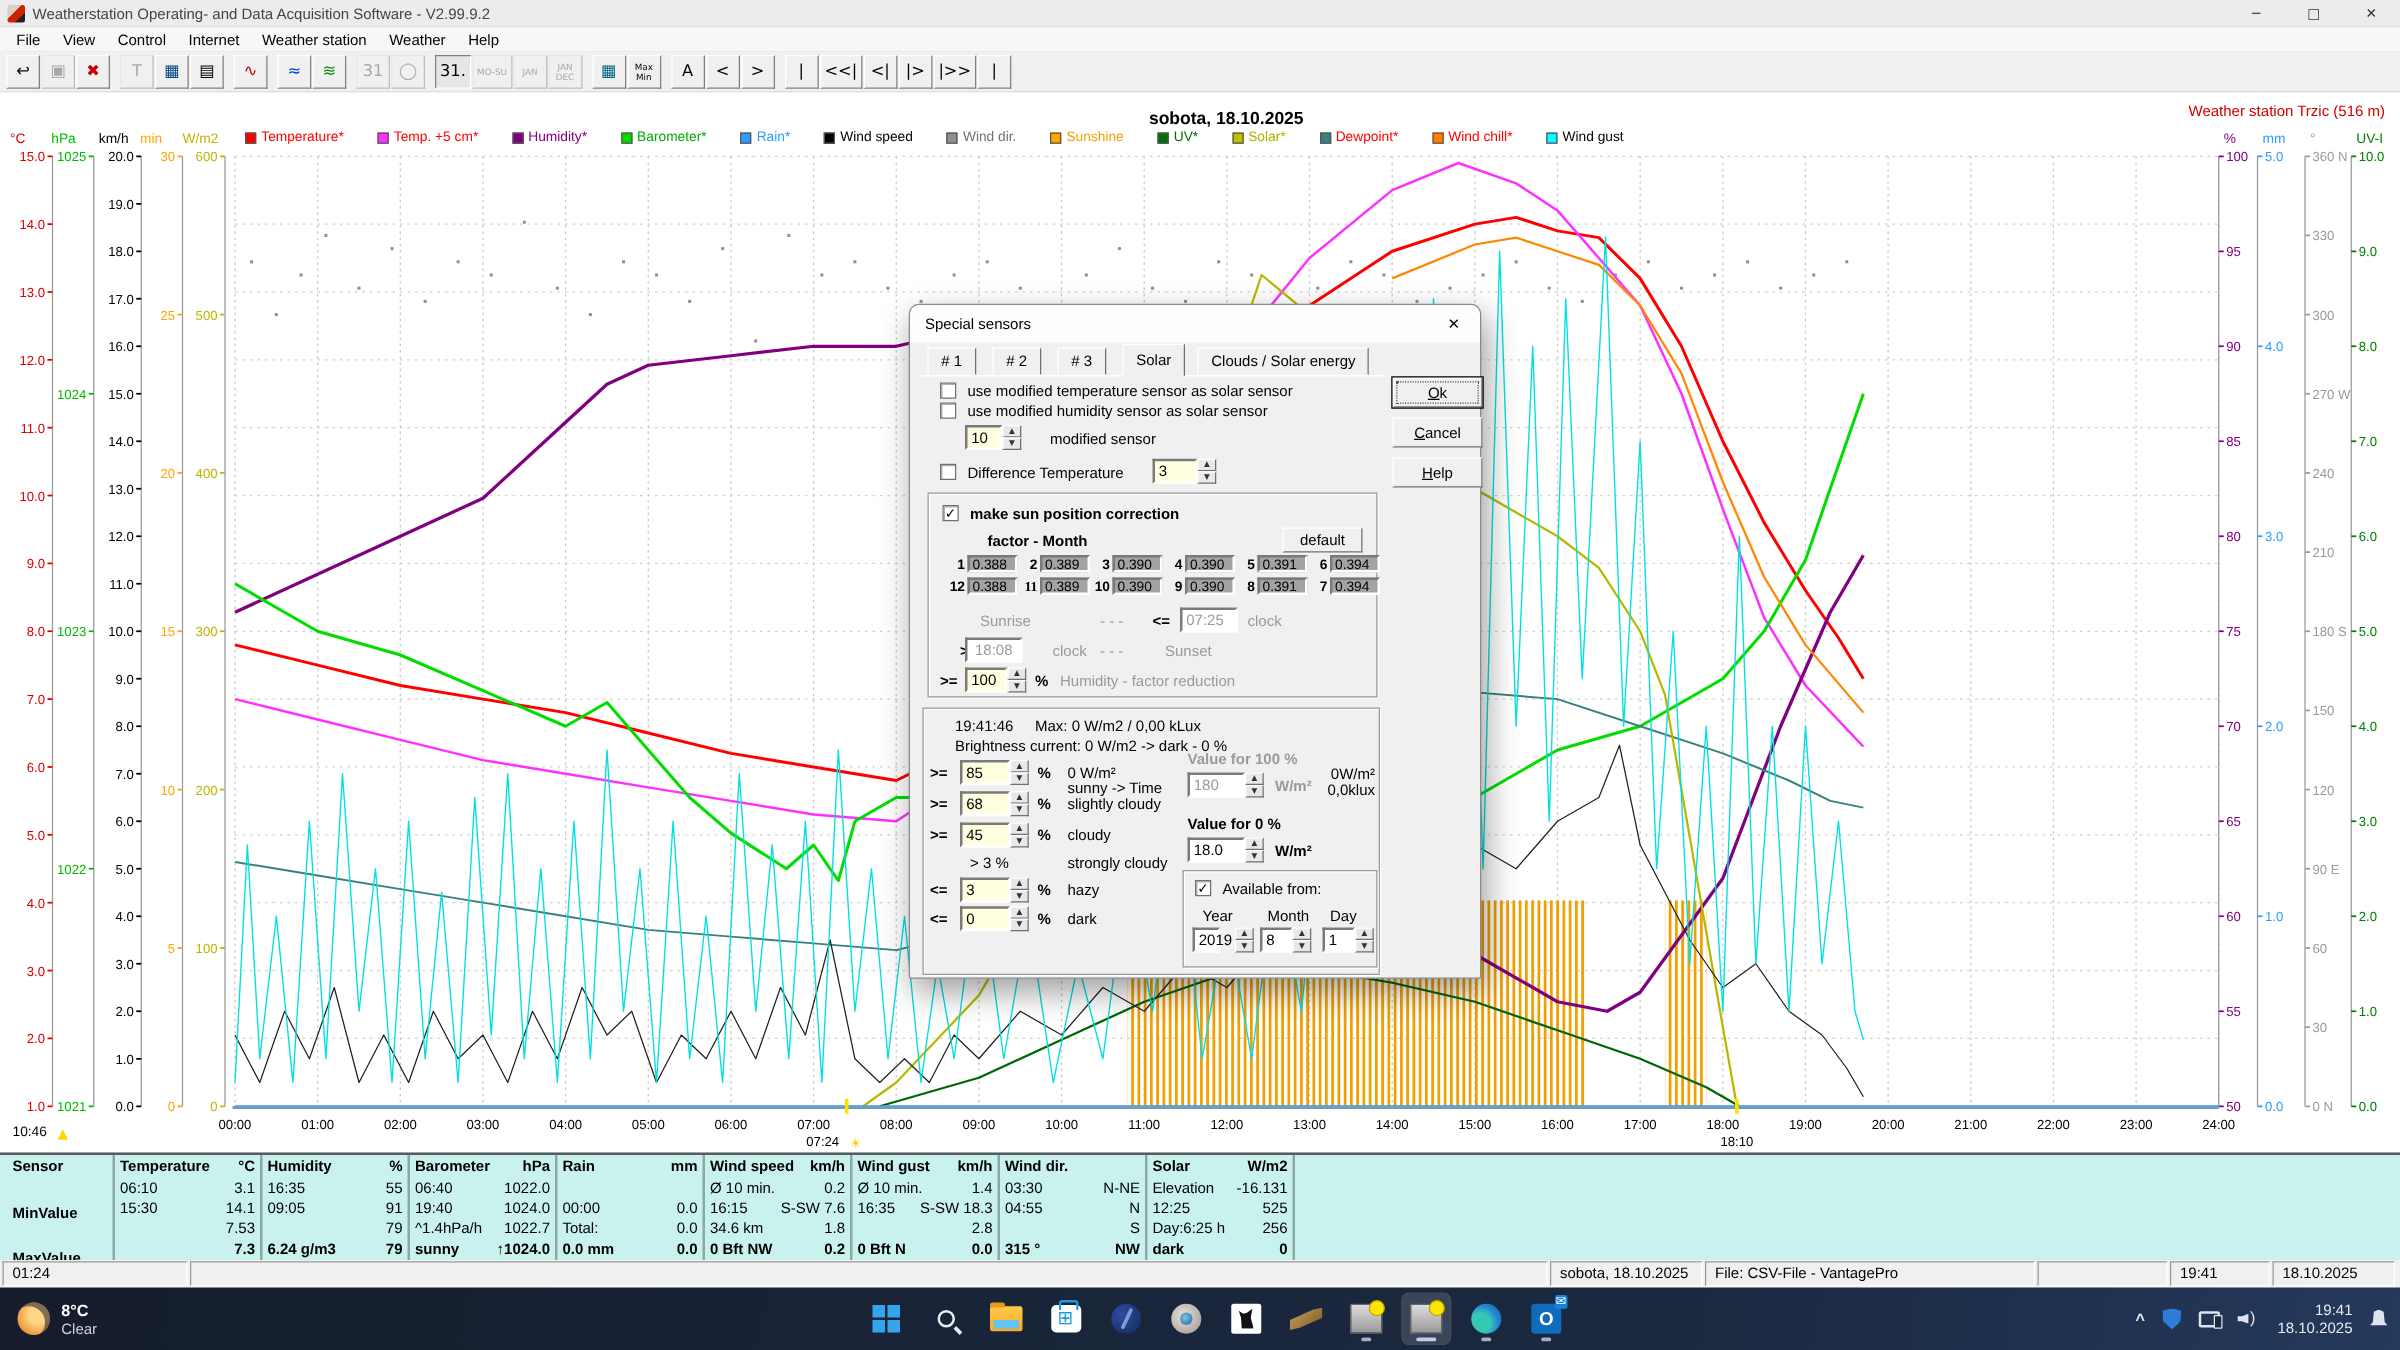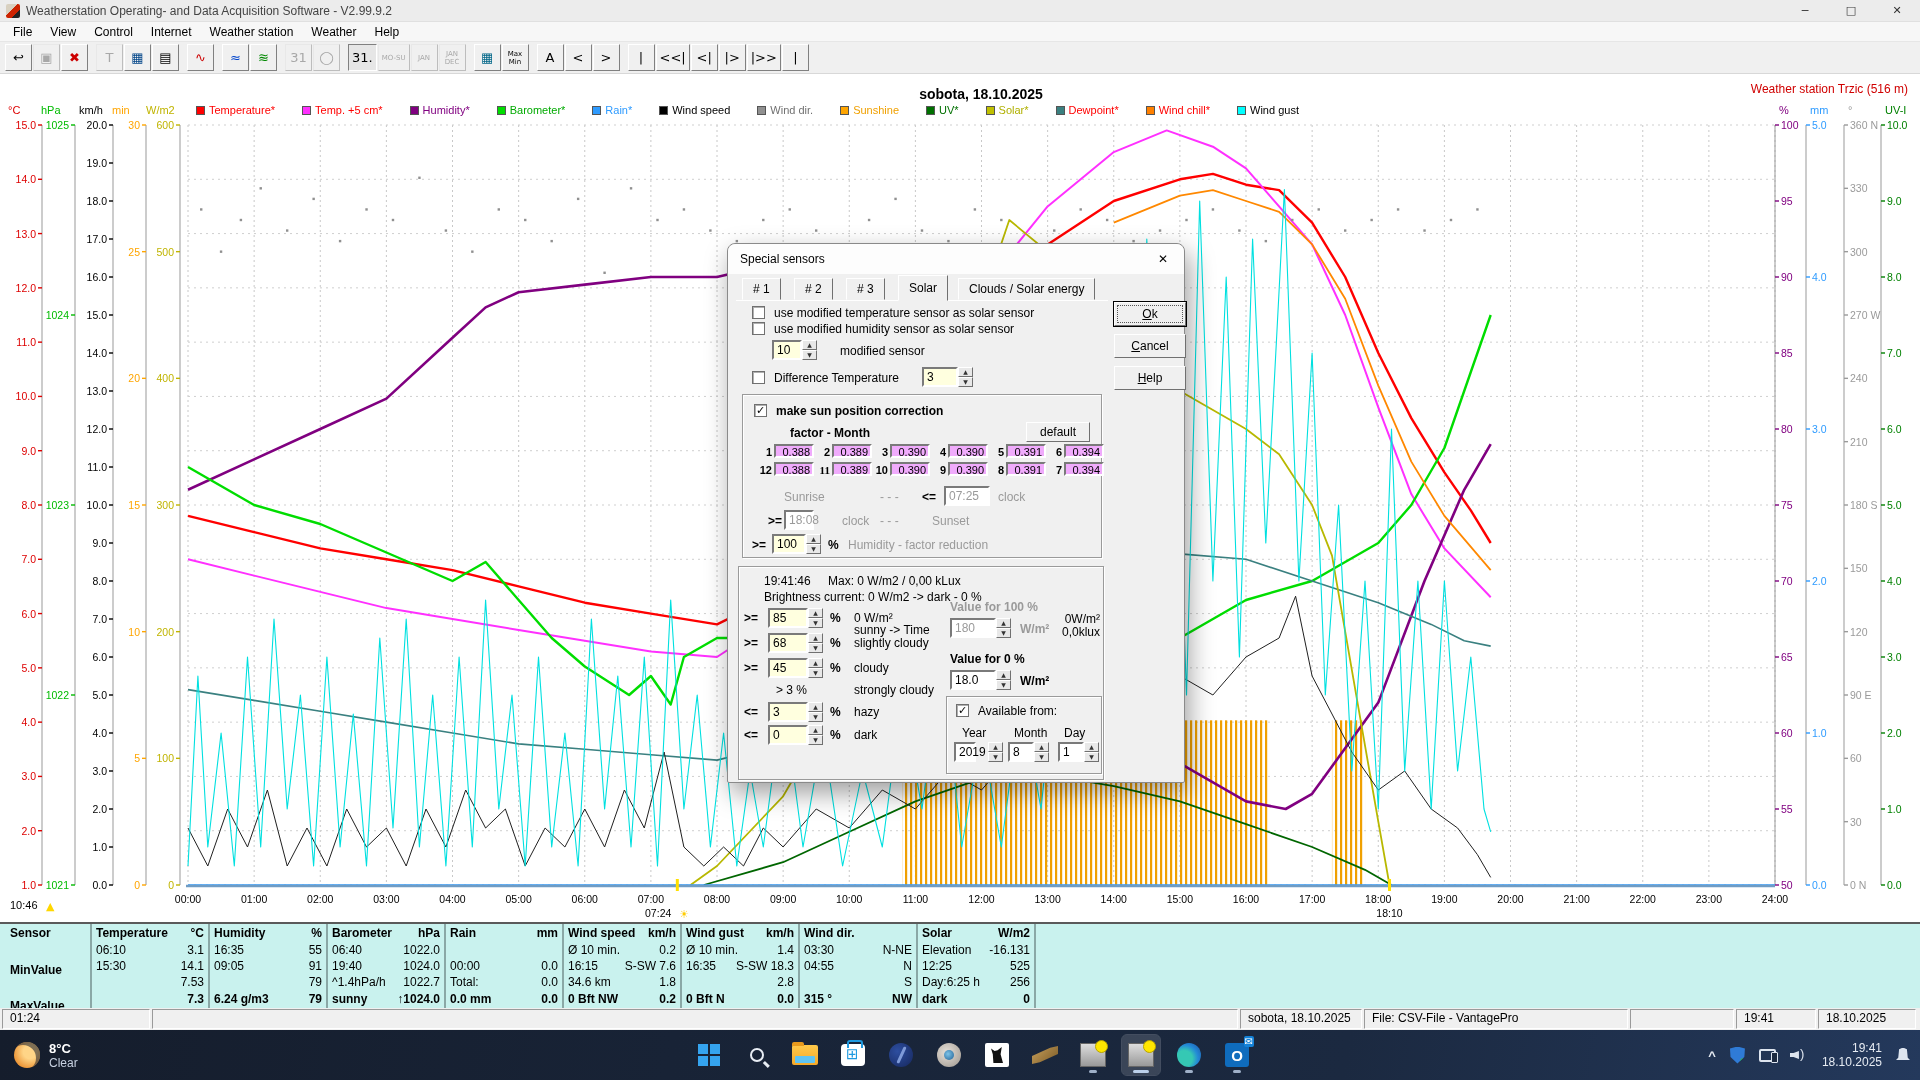--- a/index.html
+++ b/index.html
@@ -103,21 +103,21 @@
   .cb { position:absolute; width:13px; height:13px; background:#fff; border:1px solid #707070; box-shadow:inset 1px 1px 0 #b0b0b0; font-size:11px; line-height:11px; text-align:center; font-family:"DejaVu Sans",sans-serif;}
   .field { position:absolute; height:20px; background:#fff; border:2px solid; border-color:#7a7a7a #fff #fff #7a7a7a; font-size:12px; padding:1px 3px; }
   .field.yellow { background:#ffffdf; }
   .field.graytxt { color:#9a9a9a; }
   .spinbtns { position:absolute; width:15px; height:20px; display:flex; flex-direction:column;}
   .spinbtns div { flex:1; background:#e8e8e8; border:1px solid; border-color:#fff #707070 #707070 #fff; font-size:6px; line-height:7px; text-align:center; color:#333; font-family:"DejaVu Sans",sans-serif;}
   .groupbox { position:absolute; border:1px solid #9a9a9a; box-shadow:inset 1px 1px 0 #fff, 1px 1px 0 #fff;}
   .dlgbtn { position:absolute; left:386px; width:72px; height:24px; background:#f0f0f0; border:1px solid; border-color:#fff #707070 #707070 #fff; display:flex; align-items:center; justify-content:center; font-size:12px;}
   .dlgbtn.default { outline:1px solid #000; }
   .dlgbtn.default::before { content:""; position:absolute; inset:2px; border:1px dotted #555;}
-  .ffield { position:absolute; height:14px; width:40px; background:#f0abfc; border:2px solid; border-color:#7a7a7a #fff #fff #7a7a7a; font-size:11px; padding:0 2px;text-align:right;}
+  .ffield { position:absolute; height:14px; width:40px; background:#a3a3a3; border:2px solid; border-color:#7a7a7a #fff #fff #7a7a7a; font-size:11px; padding:0 2px;}
   .flabel { position:absolute; font-size:11px; font-weight:bold; text-align:right; width:18px;}
 </style>
 </head>
 <body>
 
 <div id="titlebar" class="abs">
   <div id="app-icon"></div>
   <div id="title-text">Weatherstation Operating- and Data Acquisition Software - V2.99.9.2</div>
   <div id="win-controls">
     <div class="winbtn">─</div>
@@ -905,21 +905,21 @@
       <div class="flabel" style="left: 258px; top: 220px;">8</div>
       <div class="ffield" style="left: 278px; top: 218px;">0.391</div>
       <div class="flabel" style="left: 316px; top: 220px;">7</div>
       <div class="ffield" style="left: 336px; top: 218px;">0.394</div>
       <div class="dtext gray" style="left: 56px; top: 246px;">Sunrise</div>
       <div class="dtext gray" style="left: 152px; top: 246px;">- - -</div>
       <div class="dtext bold" style="left: 194px; top: 246px;">&lt;=</div>
       <div class="field graytxt" style="left: 216px; top: 242px; width: 46px;">07:25</div>
       <div class="dtext gray" style="left: 270px; top: 246px;">clock</div>
       <div class="dtext bold" style="left: 40px; top: 270px;">&gt;=</div>
-      <div class="field graytxt" style="left: 56px; top: 266px; width: 30px; text-align: center;">18:08</div>
+      <div class="field graytxt" style="left: 44px; top: 266px; width: 46px; text-align: center;">18:08</div>
       <div class="dtext gray" style="left: 114px; top: 270px;">clock</div>
       <div class="dtext gray" style="left: 152px; top: 270px;">- - -</div>
       <div class="dtext gray" style="left: 204px; top: 270px;">Sunset</div>
       <div class="dtext bold" style="left: 24px; top: 294px;">&gt;=</div>
       <div class="field yellow" style="left: 44px; top: 290px; width: 34px;">100</div>
       <div class="spinbtns" style="left: 78px; top: 290px;">
         <div>▲</div>
         <div>▼</div>
       </div>
       <div class="dtext bold" style="left: 100px; top: 294px;">%</div>

